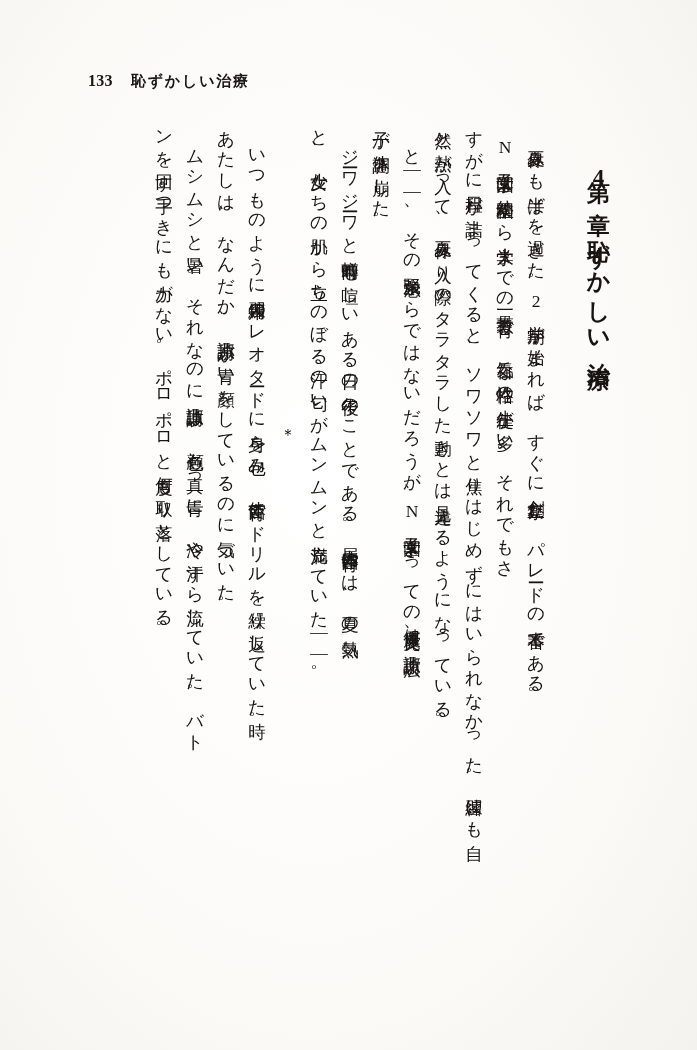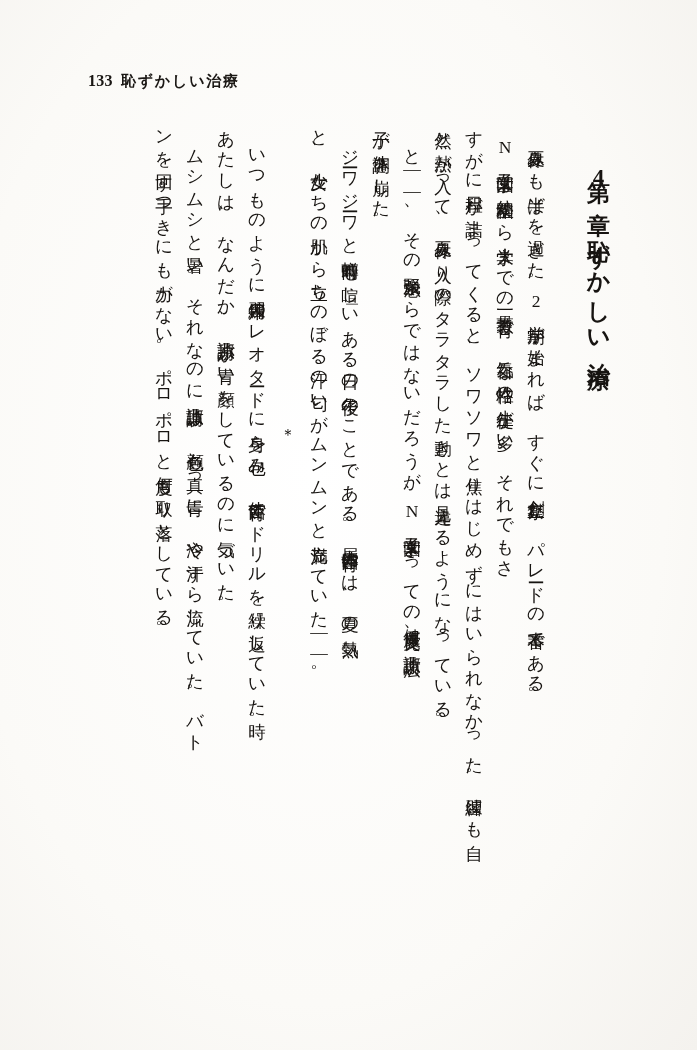--- a/index.html
+++ b/index.html
@@ -33,21 +33,21 @@
     top: 72px;
     left: 88px;
     font-size: 15px;
     letter-spacing: 0.02em;
     white-space: nowrap;
     font-weight: 700;
     color: #1a1714;
   }
   .running-head .folio {
     font-family: "Liberation Serif", serif;
-    margin-right: 8px;
+    margin-right: 18px;
     font-size: 16px;
   }
   .running-head .rh-title {
     font-size: 15px;
     letter-spacing: 0.12em;
     text-align: center;
   }
 
   .text-block {
     position: absolute;

